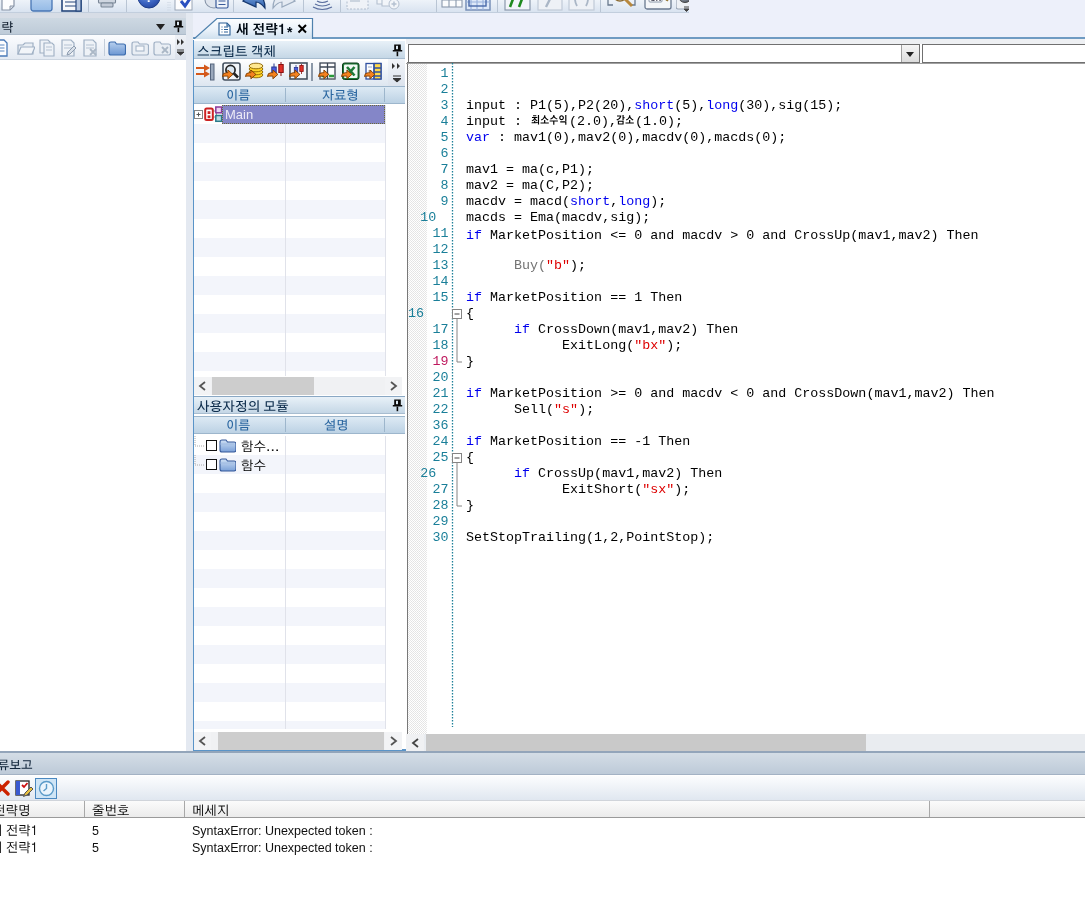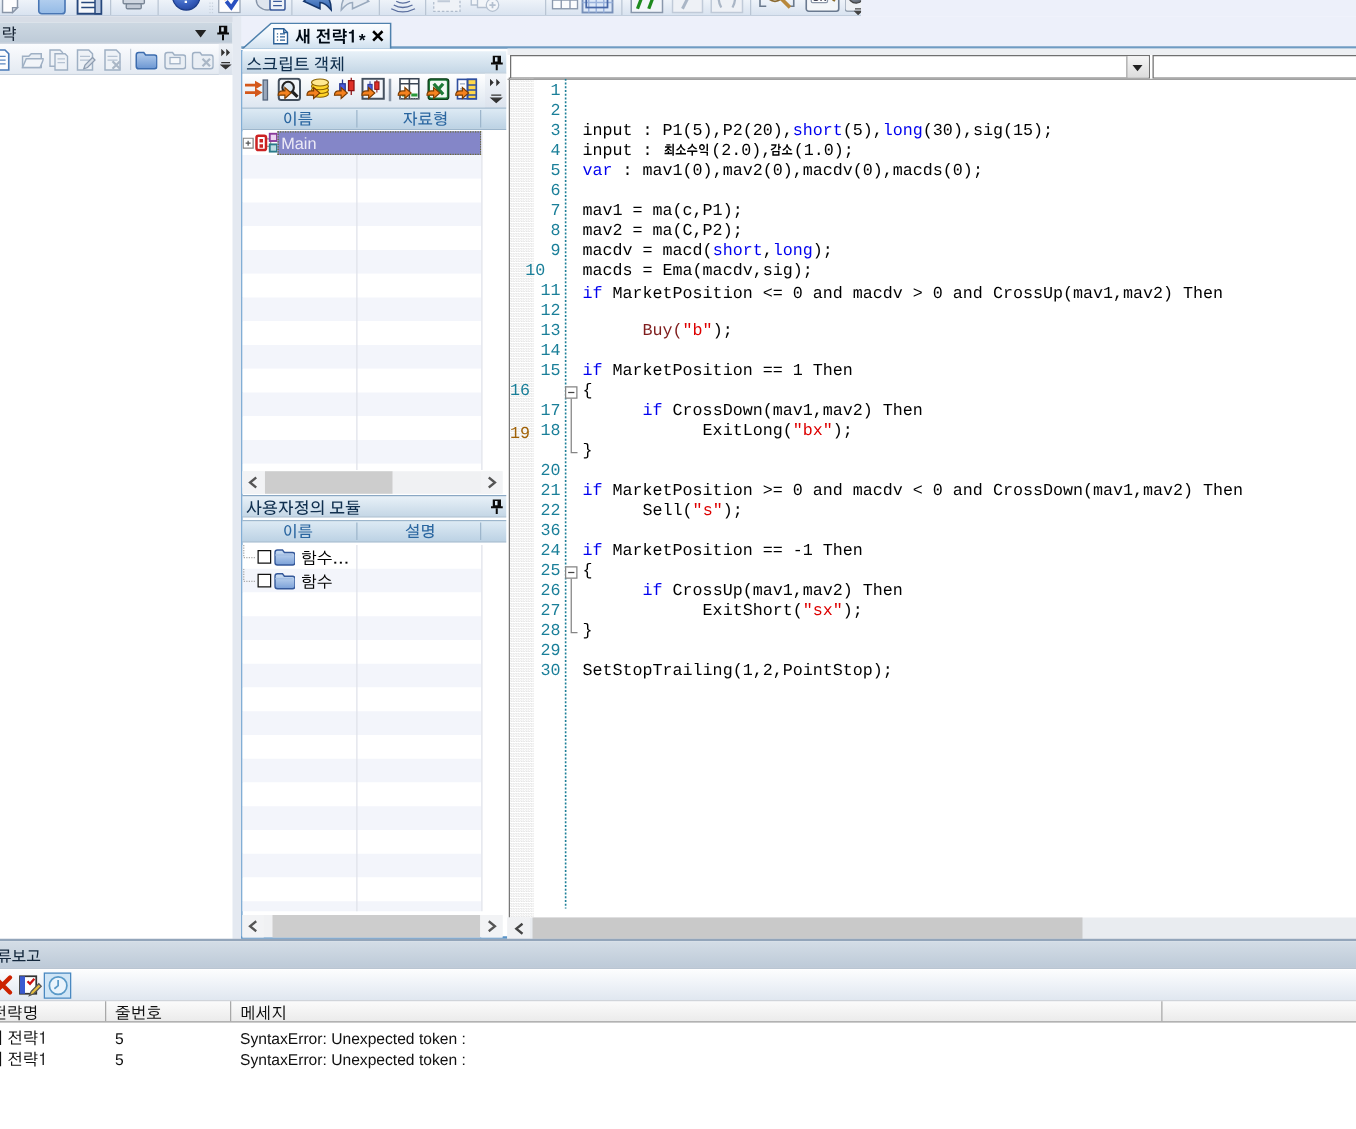--- a/index.html
+++ b/index.html
@@ -539,28 +539,28 @@
 <div class="abs mono" style="left:408px;top:194px;width:40.5px;text-align:right;color:#1a7f99">9</div>
 <div class="abs mono" style="left:408px;top:210px;width:40.5px;text-align:center;color:#1a7f99">10</div>
 <div class="abs mono" style="left:408px;top:226px;width:40.5px;text-align:right;color:#1a7f99">11</div>
 <div class="abs mono" style="left:408px;top:242px;width:40.5px;text-align:right;color:#1a7f99">12</div>
 <div class="abs mono" style="left:408px;top:258px;width:40.5px;text-align:right;color:#1a7f99">13</div>
 <div class="abs mono" style="left:408px;top:274px;width:40.5px;text-align:right;color:#1a7f99">14</div>
 <div class="abs mono" style="left:408px;top:290px;width:40.5px;text-align:right;color:#1a7f99">15</div>
 <div class="abs mono" style="left:408px;top:306px;width:40.5px;text-align:left;color:#1a7f99">16</div>
 <div class="abs mono" style="left:408px;top:322px;width:40.5px;text-align:right;color:#1a7f99">17</div>
 <div class="abs mono" style="left:408px;top:338px;width:40.5px;text-align:right;color:#1a7f99">18</div>
-<div class="abs mono" style="left:408px;top:340px;width:40.5px;text-align:left;color:#a16207">19</div>
+<div class="abs mono" style="left:408px;top:354px;width:40.5px;text-align:right;color:#be185d">19</div>
 <div class="abs mono" style="left:408px;top:370px;width:40.5px;text-align:right;color:#1a7f99">20</div>
 <div class="abs mono" style="left:408px;top:386px;width:40.5px;text-align:right;color:#1a7f99">21</div>
 <div class="abs mono" style="left:408px;top:402px;width:40.5px;text-align:right;color:#1a7f99">22</div>
 <div class="abs mono" style="left:408px;top:418px;width:40.5px;text-align:right;color:#1a7f99">36</div>
 <div class="abs mono" style="left:408px;top:434px;width:40.5px;text-align:right;color:#1a7f99">24</div>
 <div class="abs mono" style="left:408px;top:450px;width:40.5px;text-align:right;color:#1a7f99">25</div>
-<div class="abs mono" style="left:408px;top:466px;width:40.5px;text-align:right;color:#1a7f99">26</div>
+<div class="abs mono" style="left:408px;top:466px;width:40.5px;text-align:center;color:#1a7f99">26</div>
 <div class="abs mono" style="left:408px;top:482px;width:40.5px;text-align:right;color:#1a7f99">27</div>
 <div class="abs mono" style="left:408px;top:498px;width:40.5px;text-align:right;color:#1a7f99">28</div>
 <div class="abs mono" style="left:408px;top:514px;width:40.5px;text-align:right;color:#1a7f99">29</div>
 <div class="abs mono" style="left:408px;top:530px;width:40.5px;text-align:right;color:#1a7f99">30</div>
 <div class="abs mono" style="left:466px;top:98px"><span style="color:#000000">input : P1(5),P2(20),</span><span style="color:#0000ee">short</span><span style="color:#000000">(5),</span><span style="color:#0000ee">long</span><span style="color:#000000">(30),sig(15);</span></div>
 <div class="abs mono" style="left:466px;top:114px;color:#000">input : </div>
 <div class="abs mono" style="left:569px;top:114px;color:#000">(2.0),</div>
 <div class="abs mono" style="left:635px;top:114px;color:#000">(1.0);</div>
 <svg width="43" height="14" style="position:absolute;left:530.8px;top:115.0px;overflow:visible;transform:scaleX(0.88);transform-origin:0 0;">
     <g fill="#000">
@@ -575,21 +575,21 @@
       <path transform="translate(0.0,8.7) scale(0.010156,-0.010156)" d="M206 -79V295H854V-79ZM333 32H727V184H333ZM726 335V863H855V646H975V530H855V335ZM49 419Q208 468 314.5 543.0Q421 618 444 705H112V816H595Q594 477 118 325Z"></path>
       <path transform="translate(10.36,8.7) scale(0.010156,-0.010156)" d="M44 8V121H443V354H576V121H971V8ZM89 401Q150 425 210.5 462.5Q271 500 325.0 548.0Q379 596 413.0 657.0Q447 718 447 778V821H575V778Q575 719 609.0 658.5Q643 598 698.0 550.0Q753 502 812.5 464.5Q872 427 932 403L861 309Q766 348 663.0 427.5Q560 507 511 592Q464 507 362.0 428.0Q260 349 159 307Z"></path>
     </g>
   </svg>
 <div class="abs mono" style="left:466px;top:130px"><span style="color:#0000ee">var</span><span style="color:#000000"> : mav1(0),mav2(0),macdv(0),macds(0);</span></div>
 <div class="abs mono" style="left:466px;top:162px"><span style="color:#000000">mav1 = ma(c,P1);</span></div>
 <div class="abs mono" style="left:466px;top:178px"><span style="color:#000000">mav2 = ma(C,P2);</span></div>
 <div class="abs mono" style="left:466px;top:194px"><span style="color:#000000">macdv = macd(</span><span style="color:#0000ee">short</span><span style="color:#000000">,</span><span style="color:#0000ee">long</span><span style="color:#000000">);</span></div>
 <div class="abs mono" style="left:466px;top:210px"><span style="color:#000000">macds = Ema(macdv,sig);</span></div>
 <div class="abs mono" style="left:466px;top:228px"><span style="color:#0000ee">if</span><span style="color:#000000"> MarketPosition &lt;= 0 and macdv &gt; 0 and CrossUp(mav1,mav2) Then</span></div>
-<div class="abs mono" style="left:466px;top:258px"><span style="color:#7f1d1d">      Buy(</span><span style="color:#dd0000">"b"</span><span style="color:#000000">);</span></div>
+<div class="abs mono" style="left:466px;top:258px"><span style="color:#737373">      Buy(</span><span style="color:#dd0000">"b"</span><span style="color:#000000">);</span></div>
 <div class="abs mono" style="left:466px;top:290px"><span style="color:#0000ee">if</span><span style="color:#000000"> MarketPosition == 1 Then</span></div>
 <div class="abs mono" style="left:466px;top:306px"><span style="color:#000000">{</span></div>
 <div class="abs mono" style="left:466px;top:322px"><span style="color:#000000">      </span><span style="color:#0000ee">if</span><span style="color:#000000"> CrossDown(mav1,mav2) Then</span></div>
 <div class="abs mono" style="left:466px;top:338px"><span style="color:#000000">            ExitLong(</span><span style="color:#dd0000">"bx"</span><span style="color:#000000">);</span></div>
 <div class="abs mono" style="left:466px;top:354px"><span style="color:#000000">}</span></div>
 <div class="abs mono" style="left:466px;top:386px"><span style="color:#0000ee">if</span><span style="color:#000000"> MarketPosition &gt;= 0 and macdv &lt; 0 and CrossDown(mav1,mav2) Then</span></div>
 <div class="abs mono" style="left:466px;top:402px"><span style="color:#000000">      Sell(</span><span style="color:#dd0000">"s"</span><span style="color:#000000">);</span></div>
 <div class="abs mono" style="left:466px;top:434px"><span style="color:#0000ee">if</span><span style="color:#000000"> MarketPosition == -1 Then</span></div>
 <div class="abs mono" style="left:466px;top:450px"><span style="color:#000000">{</span></div>
 <div class="abs mono" style="left:466px;top:466px"><span style="color:#000000">      </span><span style="color:#0000ee">if</span><span style="color:#000000"> CrossUp(mav1,mav2) Then</span></div>

